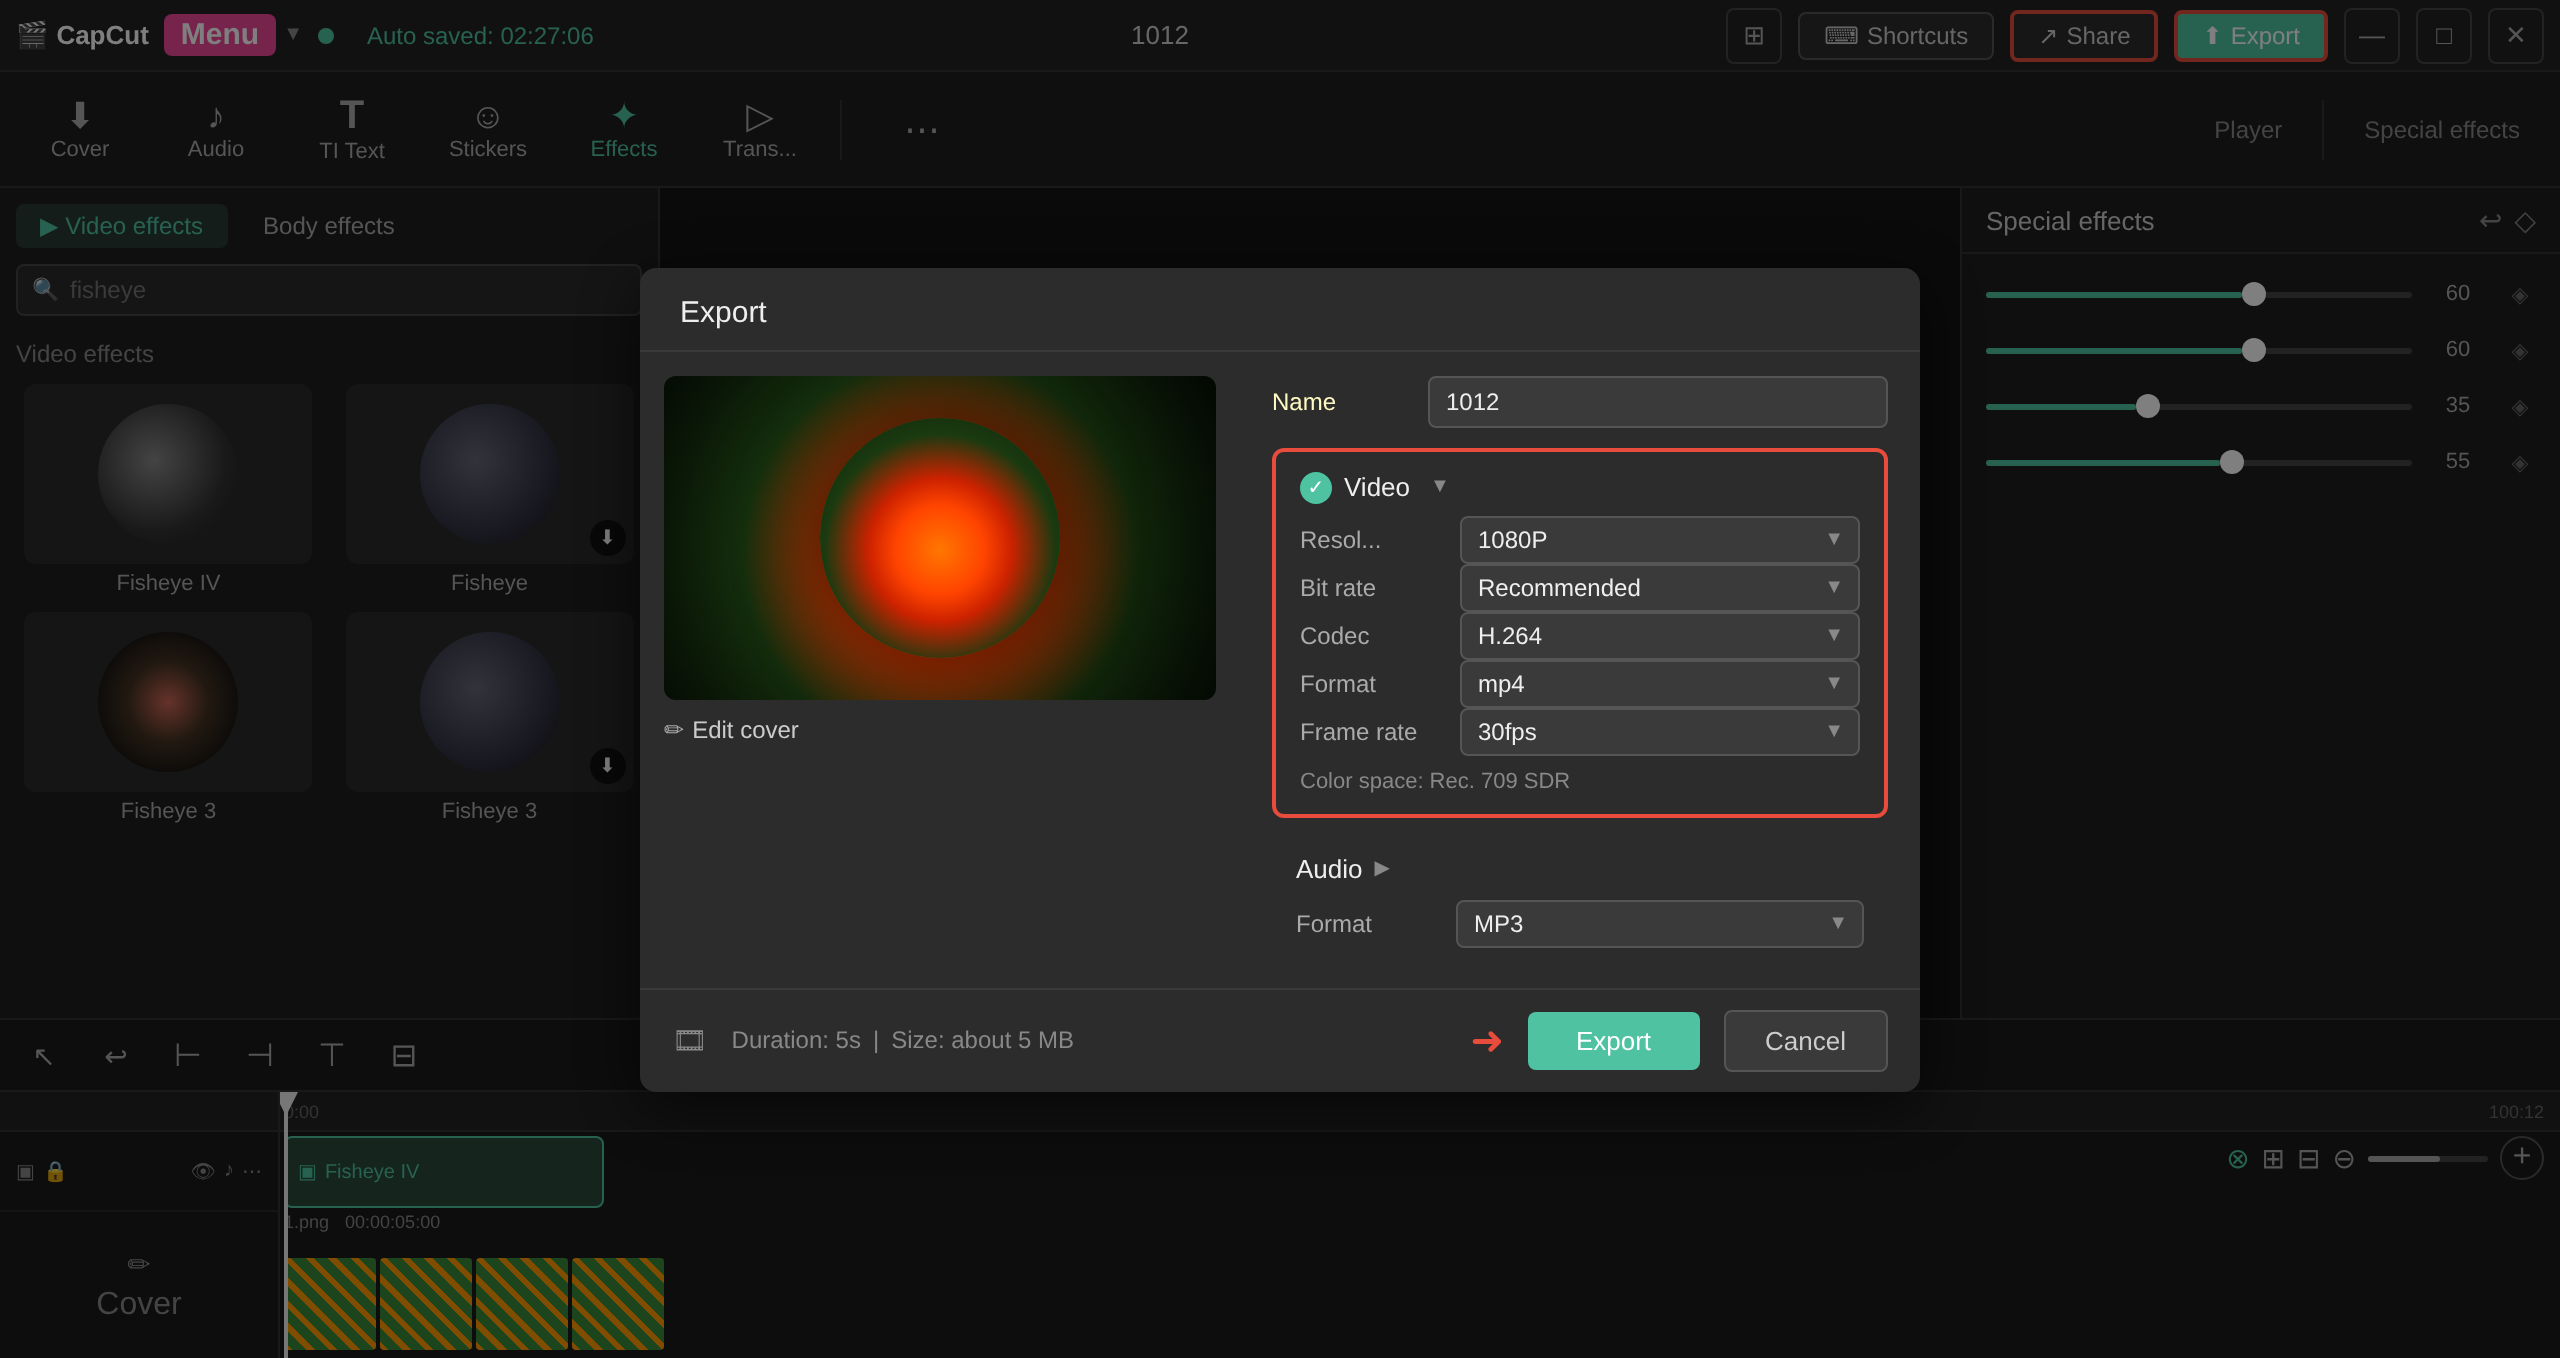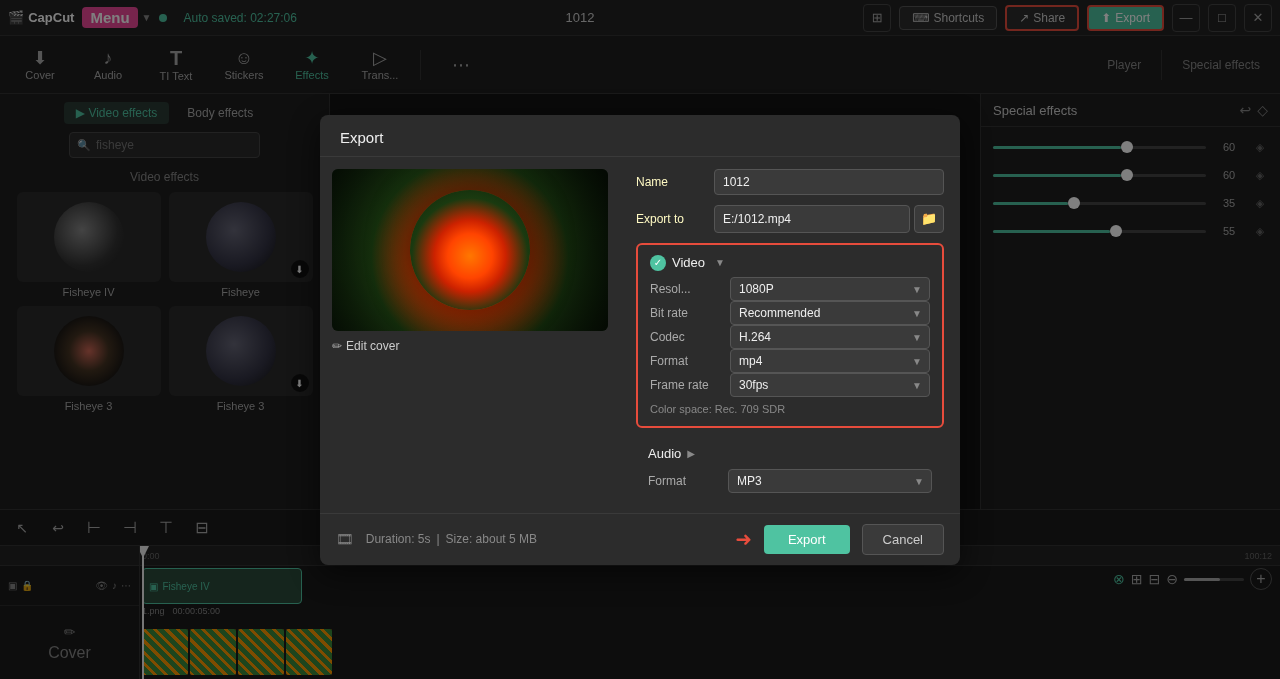--- a/index.html
+++ b/index.html
@@ -132,21 +132,20 @@
       position: relative;
     }
 
     
     .sidebar {
       width: 330px;
       background: #1e1e1e;
       border-right: 1px solid #333;
       display: flex;
       flex-direction: column;
-      align-items: center;
     }
     .sidebar-tabs {
       display: flex;
       padding: 8px;
       gap: 6px;
     }
     .sidebar-tab {
       padding: 4px 12px;
       border-radius: 4px;
       font-size: 12px;
@@ -867,27 +866,20 @@
         </button>
       </div>
 
       <div class="dialog-form">
 
         <div class="form-row">
           <span class="form-label">Name</span>
           <input class="form-input" type="text" value="1012" style="">
         </div>
 
-        <div class="form-row">
-          <span class="form-label">Export to</span>
-          <div class="form-input-with-btn">
-            <input type="text" value="E:/1012.mp4" style="">
-            <button class="folder-btn">📁</button>
-          </div>
-        </div>
 
         <div class="video-settings">
           <div class="settings-scroll">
             <div class="video-settings-header">
               <div class="video-check">✓</div>
               <span>Video</span>
               <span style="margin-left:4px; color:#888; font-size:10px;">▼</span>
             </div>
 
             <div class="settings-row" style="margin-top:6px;">

